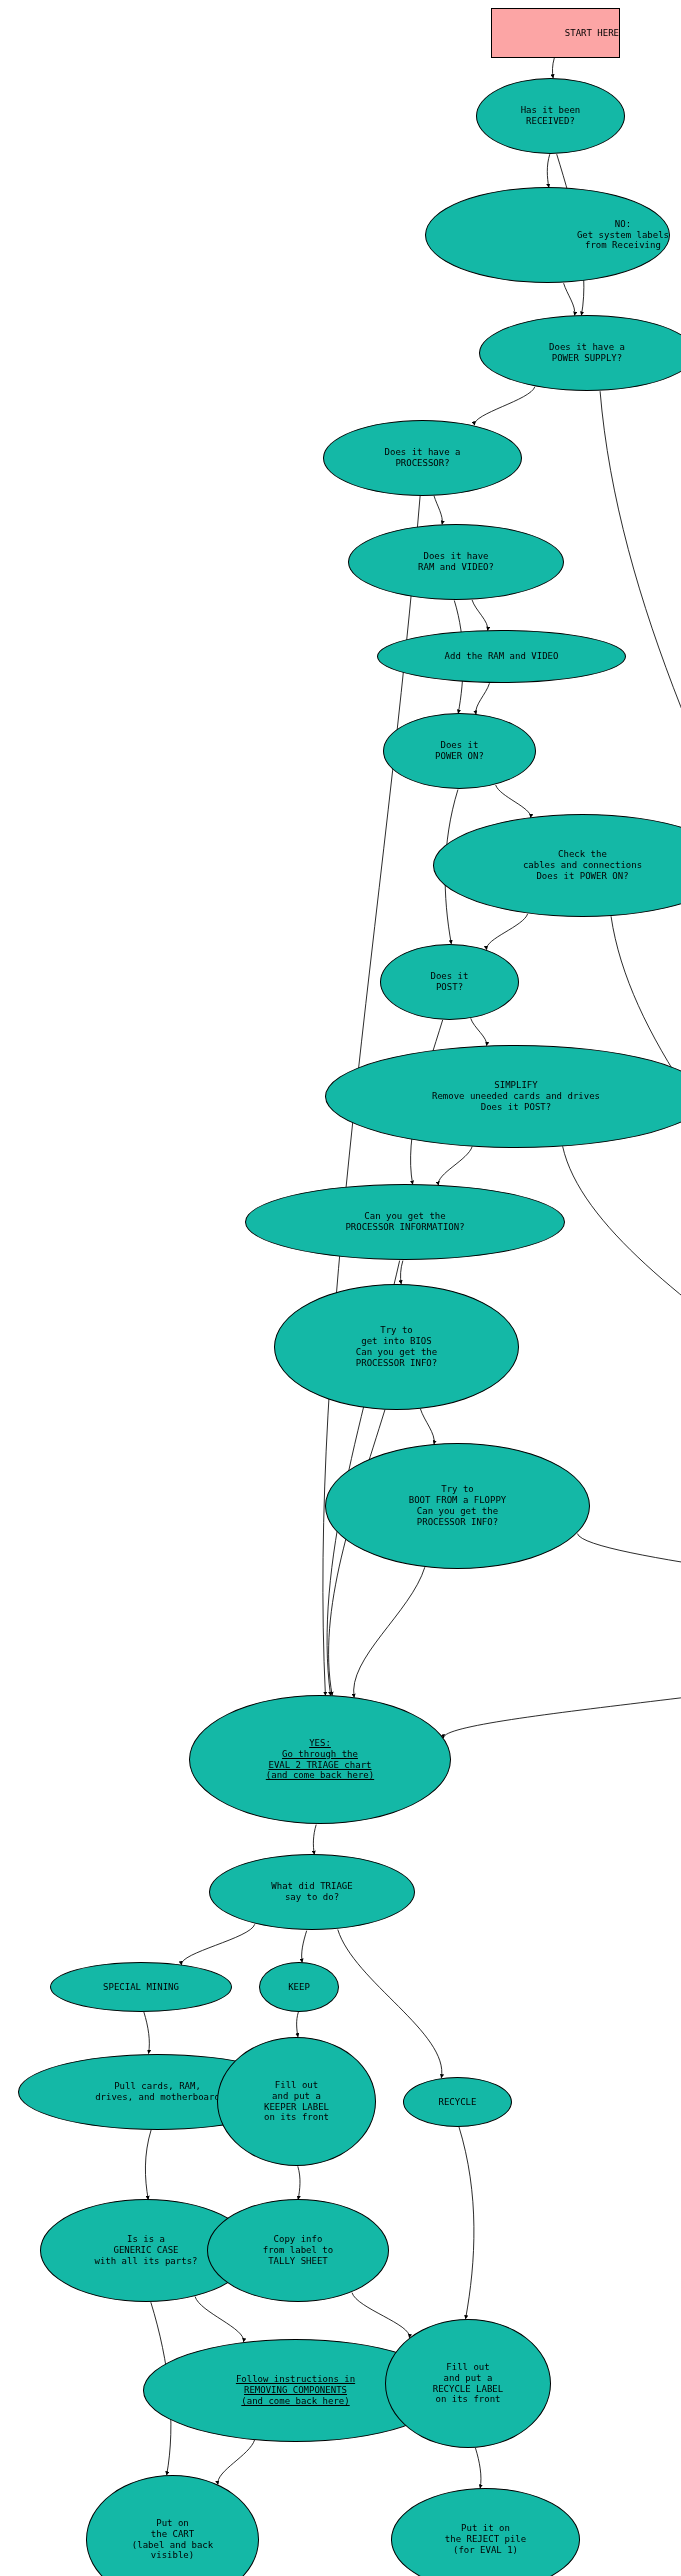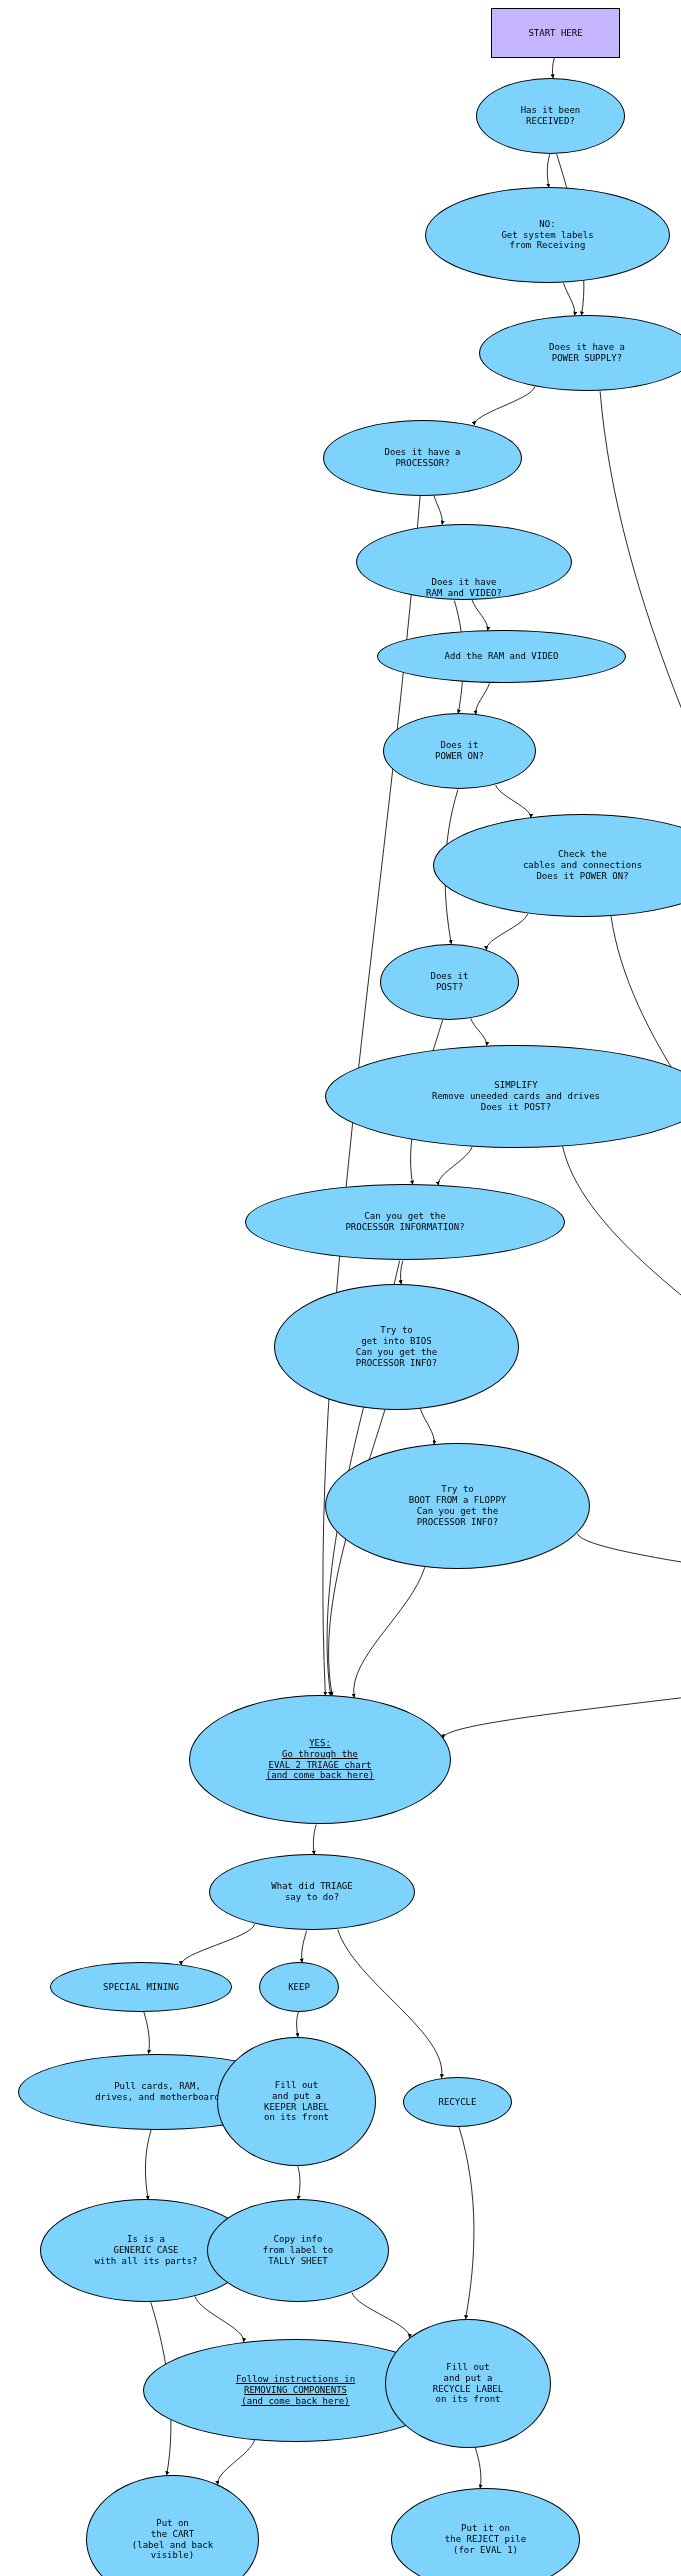--- a/index.html
+++ b/index.html
@@ -33,25 +33,26 @@
     box-sizing: border-box;
     color: #000000;
     font-size: 9px;
     line-height: 10.8px;
     white-space: pre;
     letter-spacing: 0px;
   }
   .node.ellipse {
     border: 0.8px solid #000000;
     border-radius: 50%;
-    background: #7dd3fc;
+    background: #14b8a6;
   }
   .node.box {
     border: 0.8px solid #000000;
-    background: #c4b5fd;
+    background: #fca5a5;
+    justify-content: flex-end;
   }
 </style>
 </head>
 <body>
 
 <div id="canvas">
   <svg id="edges" viewBox="0 0 822 3106" xmlns="http://www.w3.org/2000/svg">
       <defs>
         <marker id="arrow" viewBox="0 0 10 10" refX="9" refY="5" markerWidth="5" markerHeight="5" orient="auto-start-reverse">
           <path d="M 0 0 L 10 5 L 0 10 z" fill="#000"></path>
@@ -94,28 +95,28 @@
       <path d="M 235.0 2769.0 C 240.9 2788.2, 296.5 2807.3, 293.5 2823.7" fill="none" stroke="#000000" stroke-width="1" marker-end="url(#arrow)"></path>
       <path d="M 181.7 2775.9 C 204.2 2848.8, 212.1 2921.7, 200.8 2984.2" fill="none" stroke="#000000" stroke-width="1" marker-end="url(#arrow)"></path>
       <path d="M 424.2 2764.3 C 430.1 2783.4, 496.4 2802.4, 493.5 2818.7" fill="none" stroke="#000000" stroke-width="1" marker-end="url(#arrow)"></path>
       <path d="M 553.1 2564.0 C 578.1 2645.2, 573.8 2726.4, 561.2 2796.0" fill="none" stroke="#000000" stroke-width="1" marker-end="url(#arrow)"></path>
       <path d="M 306.9 2941.7 C 301.1 2960.6, 259.7 2979.5, 262.6 2995.6" fill="none" stroke="#000000" stroke-width="1" marker-end="url(#arrow)"></path>
       <path d="M 573.1 2951.7 C 578.3 2968.6, 581.4 2985.6, 578.8 3000.1" fill="none" stroke="#000000" stroke-width="1" marker-end="url(#arrow)"></path>
     </svg>
 <div class="node box" style="left: 491px; top: 8.3px; width: 129px; height: 50px;"><span>START HERE</span></div>
     <div class="node ellipse" style="left: 476px; top: 78px; width: 149px; height: 76px;"><span>Has it been
 RECEIVED?</span></div>
-    <div class="node ellipse" style="left: 425px; top: 187px; width: 245px; height: 96px;"><span>NO:
+    <div class="node ellipse" style="left: 425px; top: 187px; width: 245px; height: 96px; justify-content: flex-end;"><span>NO:
 Get system labels
 from Receiving</span></div>
     <div class="node ellipse" style="left: 479px; top: 315px; width: 216px; height: 76px;"><span>Does it have a
 POWER SUPPLY?</span></div>
     <div class="node ellipse" style="left: 323px; top: 420px; width: 199px; height: 76px;"><span>Does it have a
 PROCESSOR?</span></div>
-    <div class="node ellipse" style="left: 356px; top: 524px; width: 216px; height: 76px; align-items: flex-end;"><span>Does it have
+    <div class="node ellipse" style="left: 348px; top: 524px; width: 216px; height: 76px;"><span>Does it have
 RAM and VIDEO?</span></div>
     <div class="node ellipse" style="left: 377px; top: 630px; width: 249px; height: 53px;"><span>Add the RAM and VIDEO</span></div>
     <div class="node ellipse" style="left: 383px; top: 713px; width: 153px; height: 76px;"><span>Does it
 POWER ON?</span></div>
     <div class="node ellipse" style="left: 433px; top: 814px; width: 299px; height: 103px;"><span>Check the
 cables and connections
 Does it POWER ON?</span></div>
     <div class="node ellipse" style="left: 380px; top: 944px; width: 139px; height: 76px;"><span>Does it
 POST?</span></div>
     <div class="node ellipse" style="left: 325px; top: 1045px; width: 382px; height: 103px;"><span>SIMPLIFY

